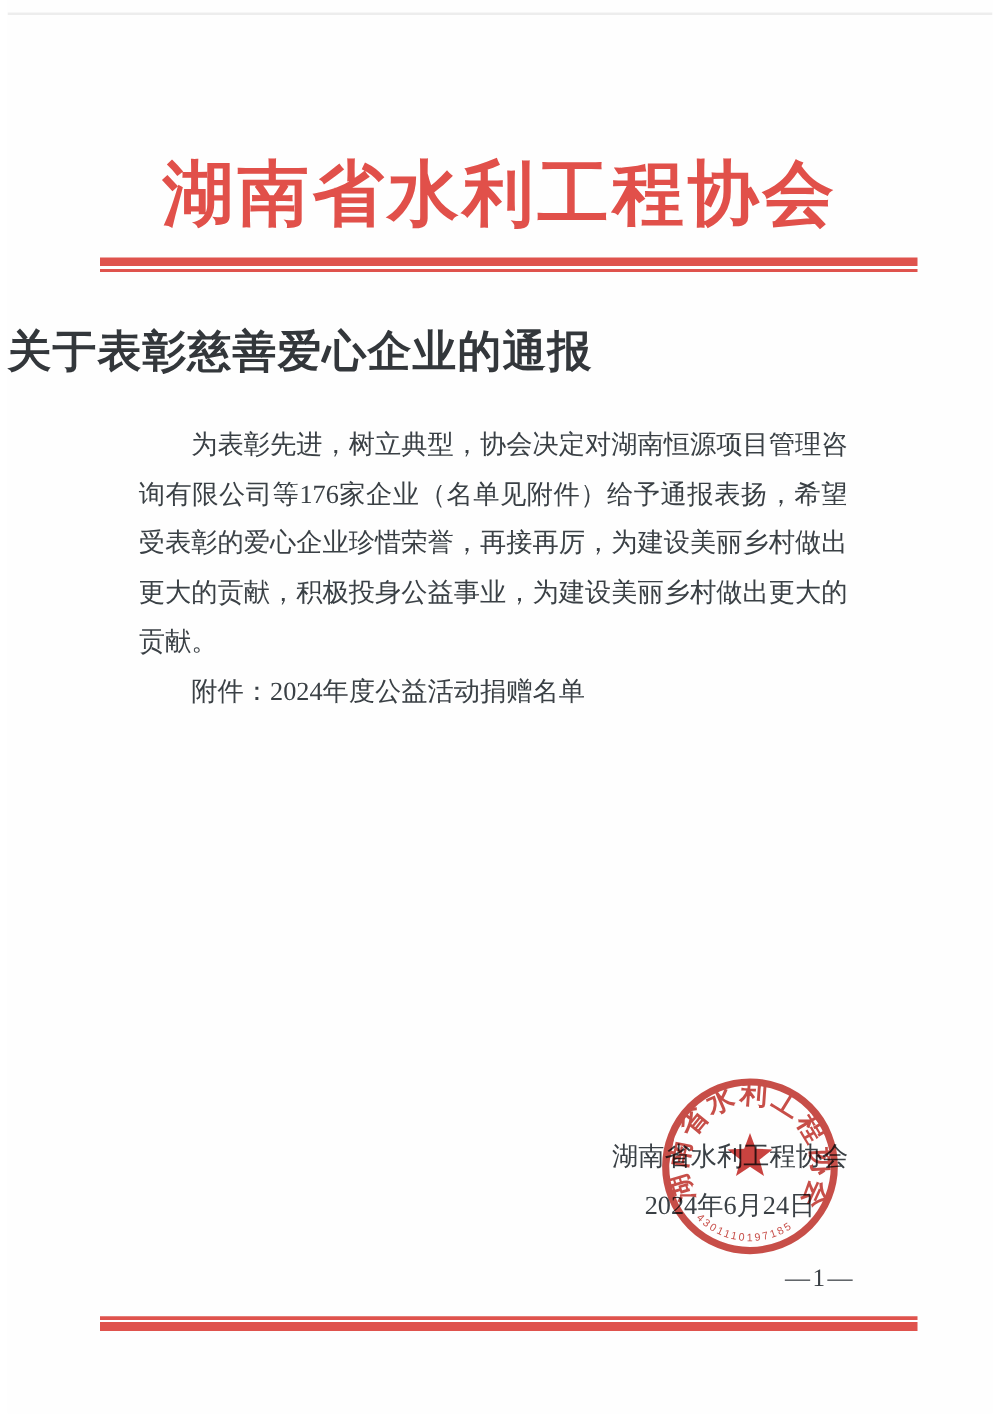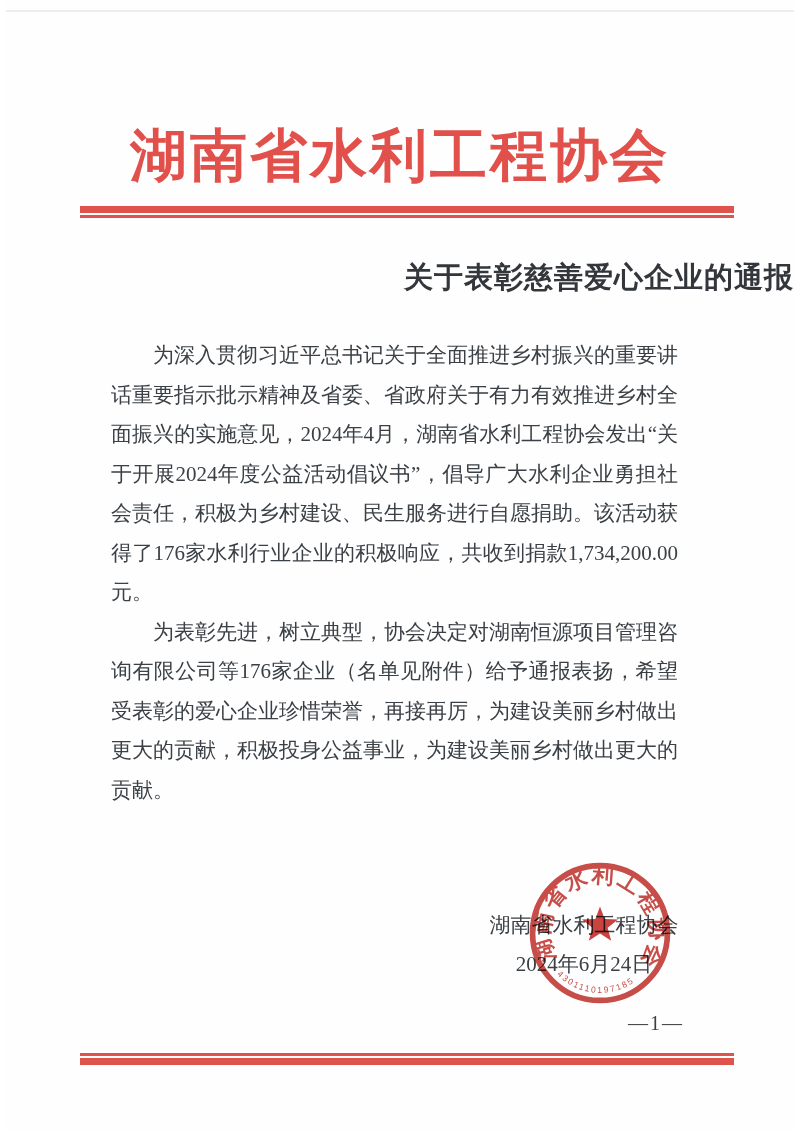--- a/index.html
+++ b/index.html
@@ -57,22 +57,22 @@
       #df534d 0px, #df534d 3px,
       #ffffff 3px, #ffffff 5px,
       #df534d 5px, #df534d 12px,
       transparent 12px);
   }
   .doc-title {
     position: absolute;
     top: 258px;
     left: 0;
     width: 100%;
-    text-align: right;
-    font-size: 29px;
+    text-align: left;
+    font-size: 35px;
     font-weight: 700;
     color: #33373b;
     letter-spacing: 1px;
     white-space: nowrap;
   }
   .body-text {
     position: absolute;
     top: 336px;
     left: 105px;
     width: 567px;
@@ -139,22 +139,22 @@
 
   <div class="scan-line"></div>
 
   <div class="org-header">湖南省水利工程协会</div>
 
   <div class="rule rule-top"></div>
 
   <div class="doc-title">关于表彰慈善爱心企业的通报</div>
 
   <div class="body-text">
-    <p>为深入贯彻习近平总书记关于全面推进乡村振兴的重要讲话重要指示批示精神及省委、省政府关于有力有效推进乡村全面振兴的实施意见，2024年4月，湖南省水利工程协会发出“关于开展2024年度公益活动倡议书”，倡导广大水利企业勇担社会责任，积极为乡村建设、民生服务进行自愿捐助。该活动获得了176家水利行业企业的积极响应，共收到捐款1,734,200.00元。</p>
     <p>为表彰先进，树立典型，协会决定对湖南恒源项目管理咨询有限公司等176家企业（名单见附件）给予通报表扬，希望受表彰的爱心企业珍惜荣誉，再接再厉，为建设美丽乡村做出更大的贡献，积极投身公益事业，为建设美丽乡村做出更大的贡献。</p>
+    <p>附件：2024年度公益活动捐赠名单</p>
   </div>
 
   <div class="signature">
     <div>湖南省水利工程协会</div>
     <div>2024年6月24日</div>
   </div>
 
   <svg class="seal" viewBox="0 0 160 160">
     <circle cx="80" cy="80" r="71" fill="none" stroke="#c23a34" stroke-width="6"></circle>
     <polygon fill="#c52e2b" points="80,52 84.9,65.2 99,65.8 88,74.6 91.8,88.2 80,80.4 68.2,88.2 72,74.6 61,65.8 75.1,65.2"></polygon>

